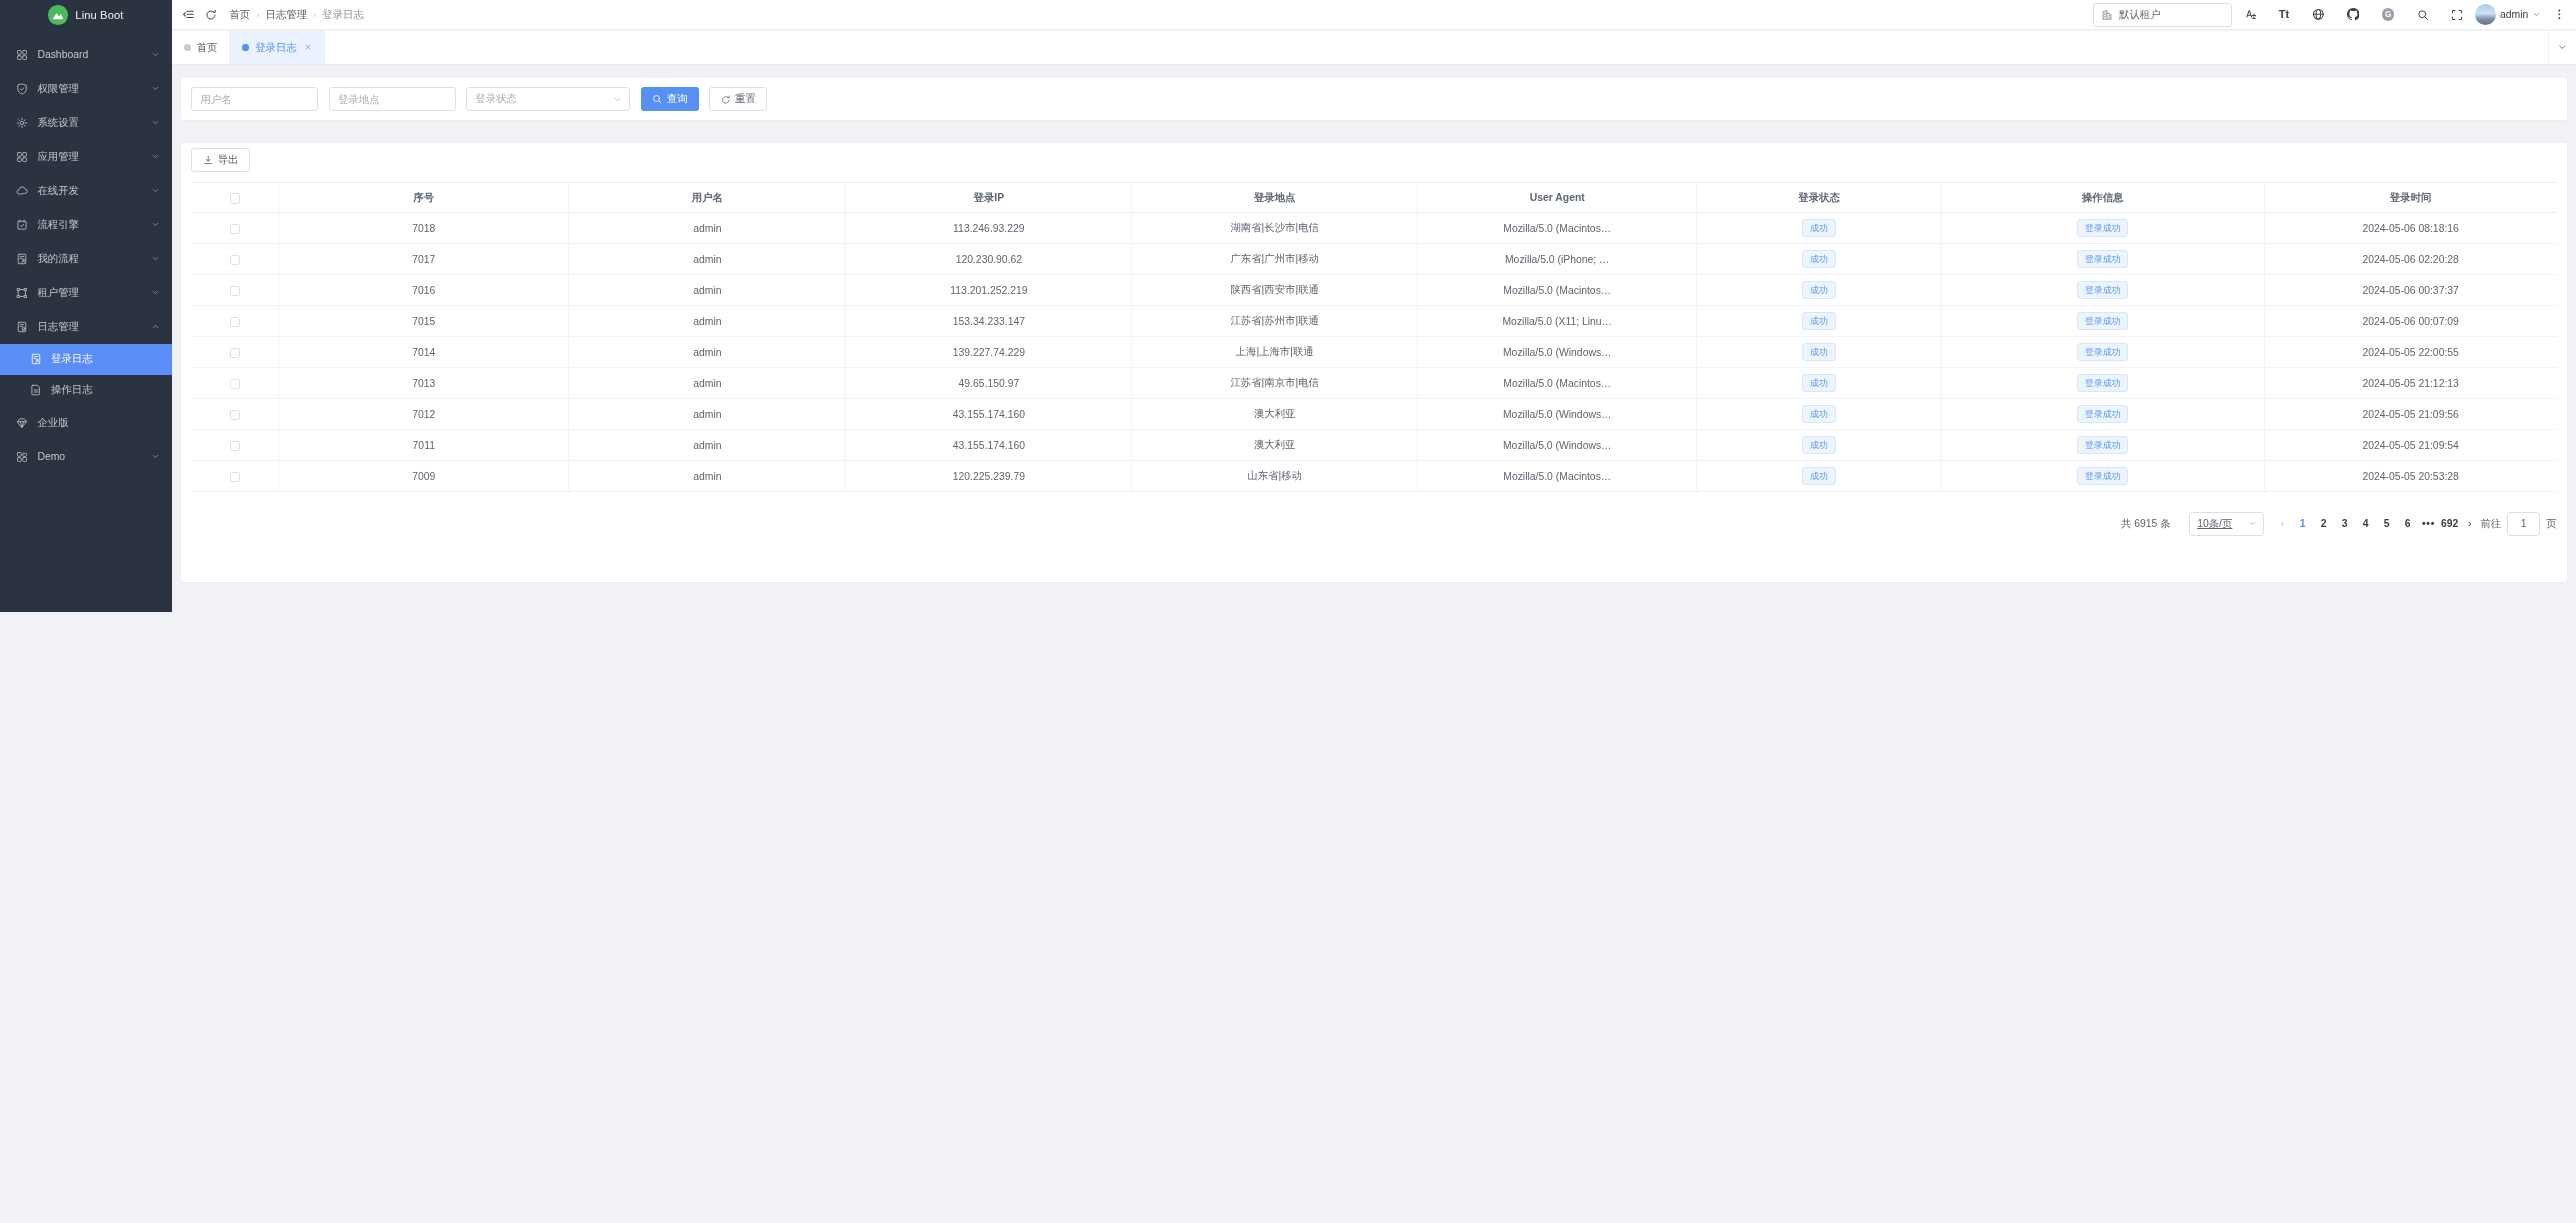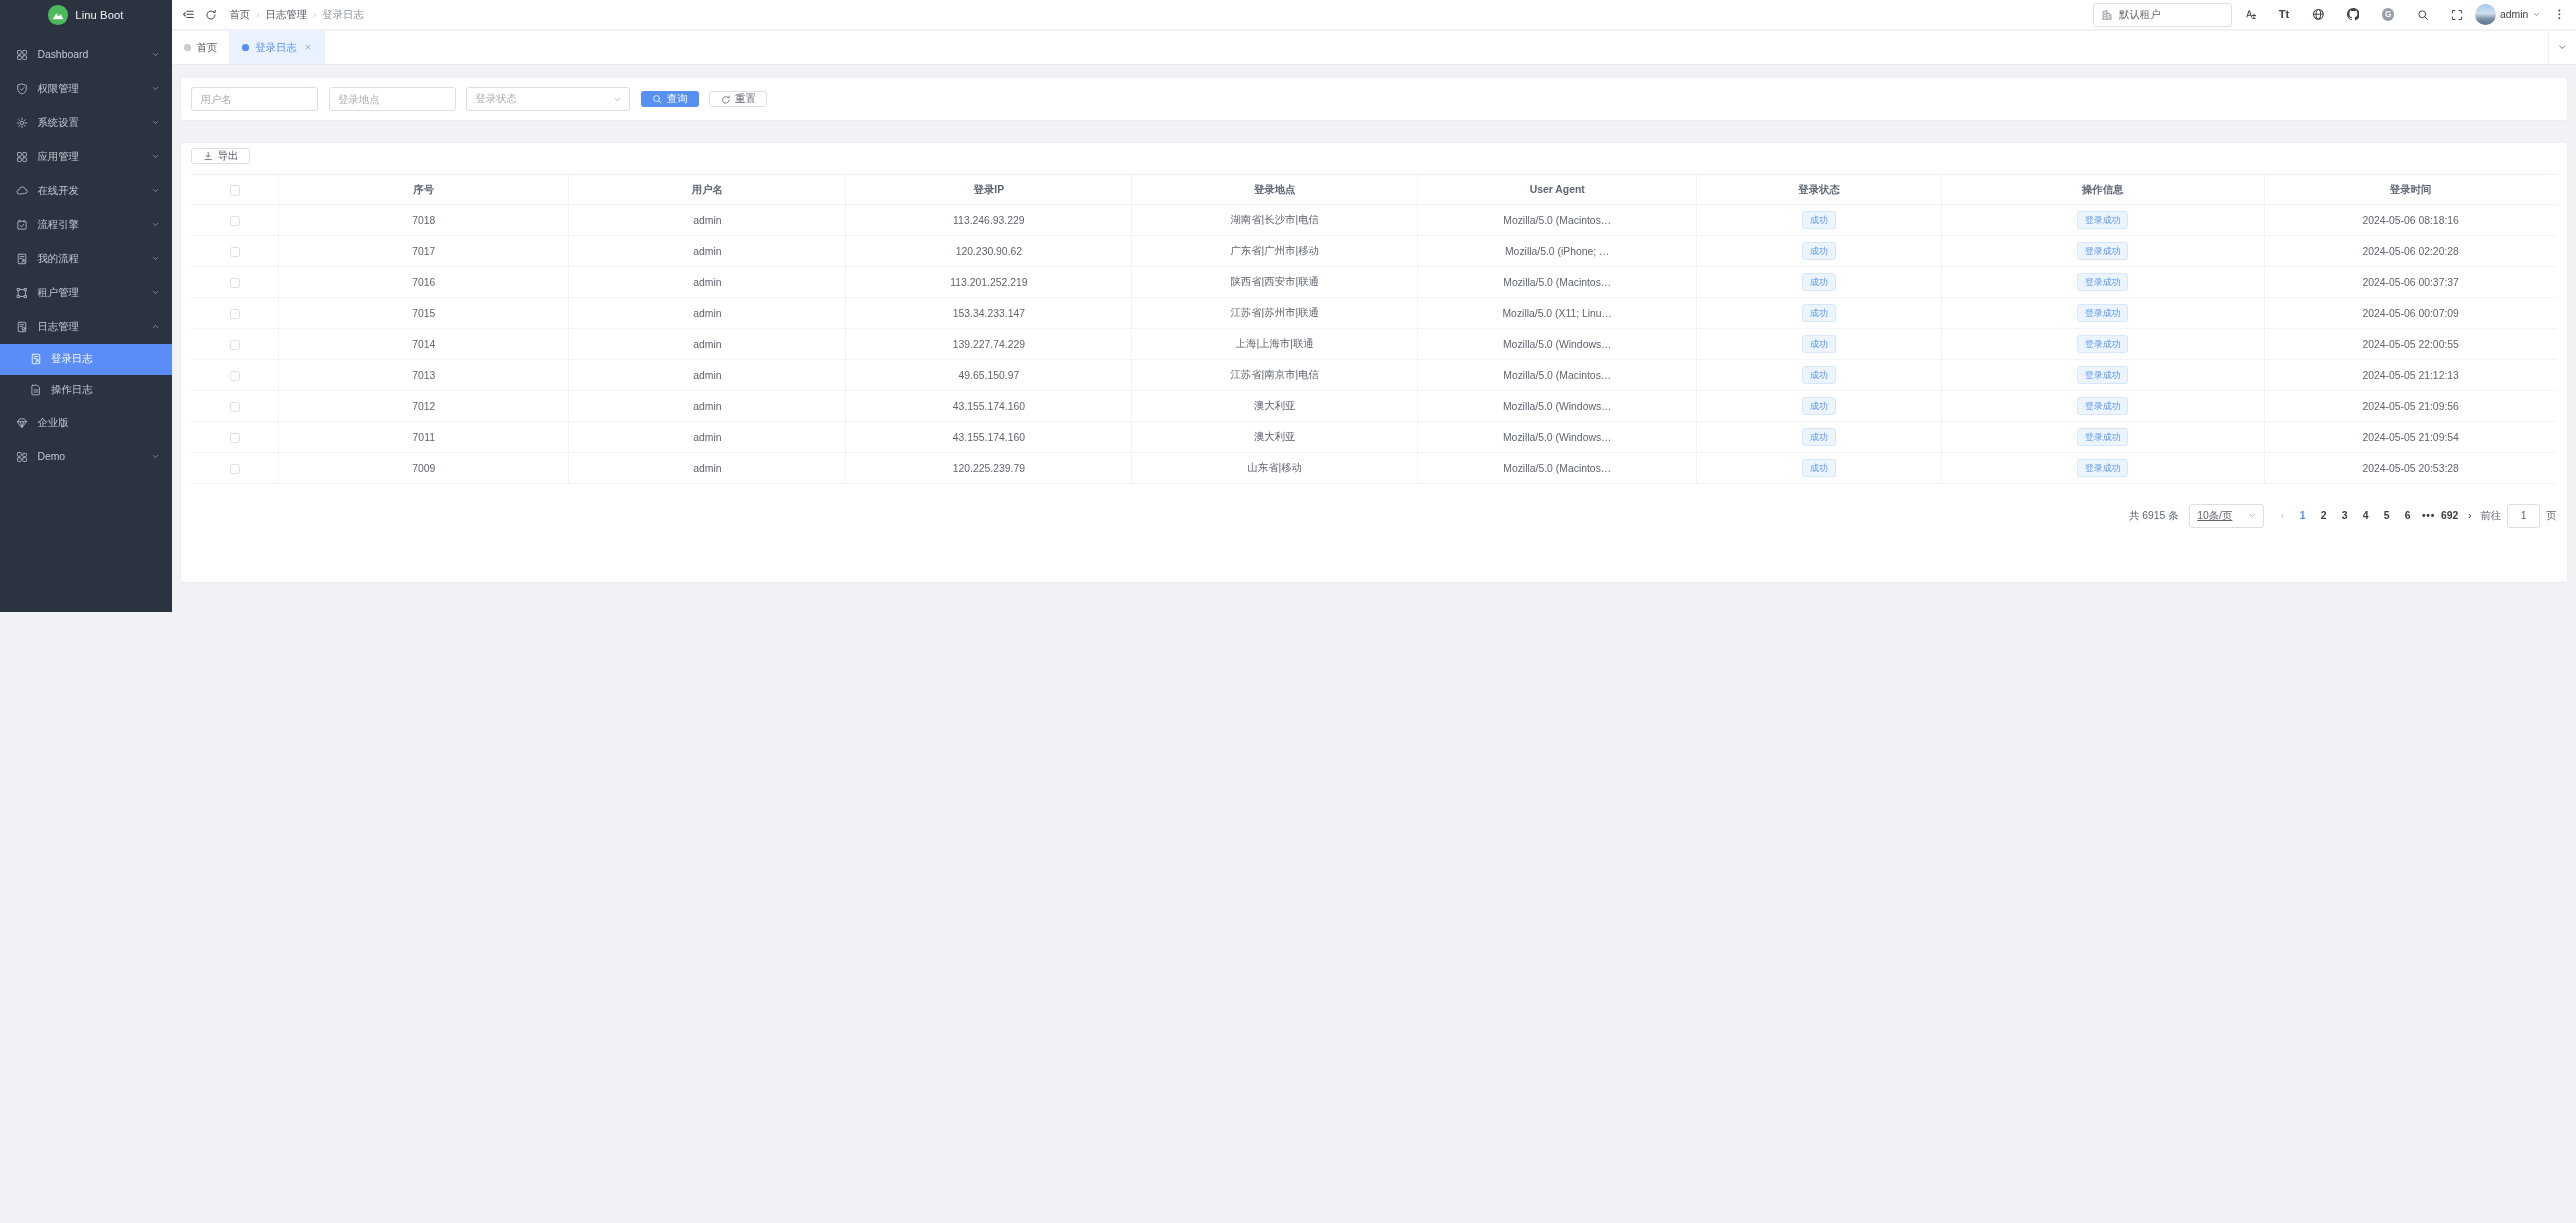--- a/index.html
+++ b/index.html
@@ -62,42 +62,42 @@
   
   .content { position:absolute; left:172px; top:65px; right:0; bottom:0; padding:13.4px 9px 0; }
   .card { background:#fff; border-radius:3px; box-shadow:0 0.7px 1.5px rgba(0,0,0,.03); }
   .filter-card { height:42px; display:flex; align-items:center; padding:0 10.4px; gap:10.4px; margin-bottom:23px; }
   .f-input { width:127px; height:24px; border:0.7px solid #dcdfe6; border-radius:3px; padding:0 8.2px;
     font-size:10.4px; color:#606266; outline:none; font-family:inherit; }
   .f-input::placeholder { color:#a8abb2; }
   .f-select { width:164px; height:24px; border:0.7px solid #dcdfe6; border-radius:3px; padding:0 7.5px 0 8.2px;
     display:flex; align-items:center; justify-content:space-between; font-size:10.4px; color:#a8abb2; cursor:pointer; }
   .f-select .chev-d { color:#a0a4ab; display:flex; }
-  .btn { height:16px; border-radius:3px; display:flex; align-items:center; gap:4.5px; padding:0 10.4px;
+  .btn { height:24px; border-radius:3px; display:flex; align-items:center; gap:4.5px; padding:0 10.4px;
     font-size:10.4px; cursor:pointer; border:0.7px solid transparent; }
   .btn-primary { background:#5590f2; color:#fff; }
   .btn-plain { background:#fff; color:#5e6470; border-color:#dcdfe6; }
 
   .table-card { height:439px; padding:4.5px 10.4px 0; }
   .export-btn { margin-top:0; margin-bottom:10.4px; width:fit-content; }
 
   table { width:100%; border-collapse:collapse; table-layout:fixed; font-size:10.4px; color:#5f6470; }
   thead th { height:30px; font-weight:600; color:#5d6673; text-align:center;
     border-top:0.7px solid #edeff4; border-bottom:0.7px solid #edeff4; background:#fff; }
   thead th, tbody td { border-right:0.7px solid #f2f3f7; }
   thead th:last-child, tbody td:last-child { border-right:none; }
   tbody td { height:31px; text-align:center; border-bottom:0.7px solid #f2f3f7;
     white-space:nowrap; overflow:hidden; text-overflow:ellipsis; padding:0 4.5px; }
   .checkbox { width:10.4px; height:10.4px; border:0.7px solid #dcdfe6; border-radius:2.2px;
     display:inline-block; background:#fff; cursor:pointer; vertical-align:middle; }
   .badge { display:inline-block; height:18px; line-height:16.4px; padding:0 6.7px; font-size:9px;
     color:#5a96f0; background:#ecf4fe; border:0.7px solid #d6e7fc; border-radius:3px; }
 
   .pagination { display:flex; align-items:center; justify-content:flex-end; margin-top:19.4px; font-size:10.4px; color:#5f6470; }
-  .pg-total { margin-right:10px; }
+  .pg-total { margin-right:18px; }
   .pg-size { width:75px; height:24px; border:0.7px solid #dcdfe6; border-radius:3px; padding:0 6px 0 7.5px;
     display:flex; align-items:center; justify-content:space-between; color:#5f6470; cursor:pointer;text-decoration:underline; }
   .pg-size .chev-d { color:#a0a4ab; display:flex; }
   .pg-arrow { width:19.4px; height:24px; display:flex; align-items:center; justify-content:center; cursor:pointer; color:#34383f; }
   .pg-arrow.disabled { color:#c3c7cf; cursor:default; }
   .pg-prev { margin-left:9px; }
   .pg-num { min-width:21px; height:24px; line-height:24px; text-align:center; color:#3a3e45; font-weight:600; cursor:pointer; padding:0 1.5px; }
   .pg-num.active { color:#5590f2; }
   .pg-more { min-width:21px; text-align:center; letter-spacing:0.7px; color:#3a3e45; font-weight:700; cursor:pointer; }
   .pg-goto { display:flex; align-items:center; gap:6px; margin-left:1px; }

